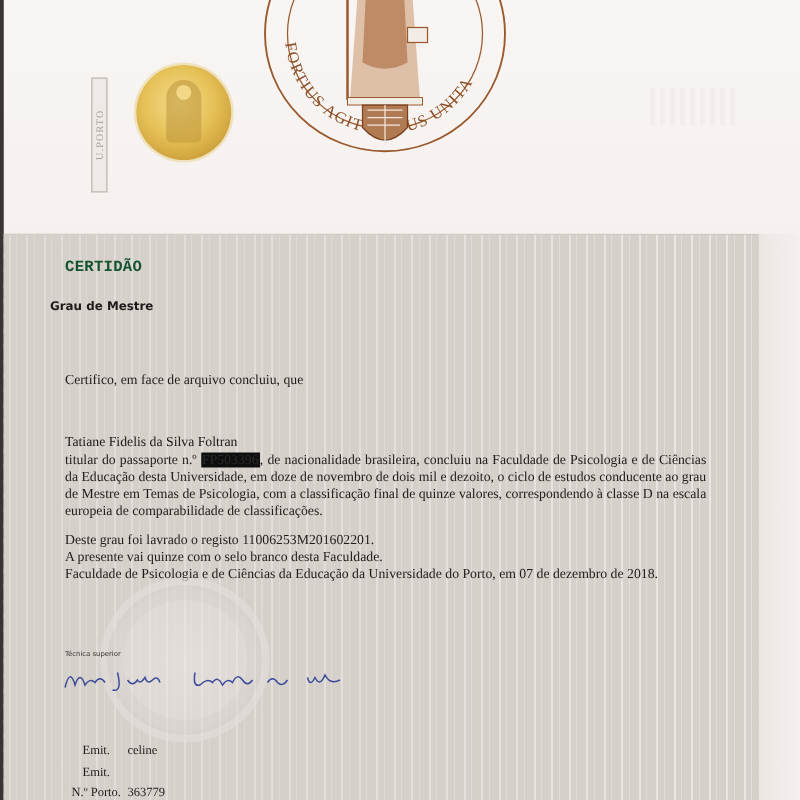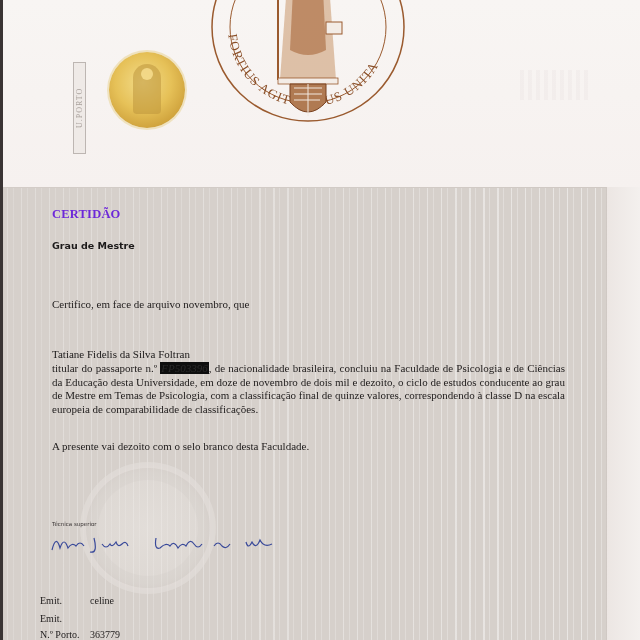--- a/index.html
+++ b/index.html
@@ -54,48 +54,48 @@
   .paper-overlay {
     position:absolute; left:3px; top:187px; width:604px; height:460px;
     background:linear-gradient(90deg, rgba(214,208,203,0.55) 0%, rgba(214,208,203,0.35) 60%, rgba(214,208,203,0.1) 100%);
   }
   .right-strip {
     position:absolute; left:607px; top:187px; width:33px; height:453px;
     background:linear-gradient(90deg,#ece6e3,#f4f0ee);
   }
   .doc { position:absolute; left:0; top:0; width:640px; height:640px; }
   .title {
-    position:absolute; left:52px; top:207px; font-family:Liberation Serif, serif;
-    font-weight:bold; font-size:12.5px; color:#6d28d9; letter-spacing:0.2px;
+    position:absolute; left:52px; top:207px; font-family:Liberation Mono, monospace;
+    font-weight:bold; font-size:12.5px; color:#14532d; letter-spacing:0.2px;
   }
   .subtitle {
-    position:absolute; left:52px; top:240px; font-family:"DejaVu Sans", sans-serif;
+    position:absolute; left:40px; top:240px; font-family:"DejaVu Sans", sans-serif;
     font-weight:bold; font-size:9.5px; color:#1c1a1a;
   }
   .para {
     position:absolute; left:52px; font-size:11px; line-height:13.5px; color:#1f1c1c;
   }
   .p1 { top:284px; width:510px; }
   .holder-name { position:absolute; left:52px; top:348px; font-size:11px; font-weight:normal; color:#1a1818; }
   .p2 { top:362px; width:513px; text-align:justify; text-align-last:left; }
-  .redact { background:#0e0e0e; color:#2a2a2a; padding:0 1px;font-style:italic; }
+  .redact { background:#0e0e0e; color:#2a2a2a; padding:0 1px; }
   .p3 { top:426px; width:520px; }
   .emboss {
     position:absolute; left:80px; top:462px; width:136px; height:132px; border-radius:50%;
     background:radial-gradient(circle, rgba(236,232,228,0.55) 0%, rgba(236,232,228,0.35) 55%, rgba(220,214,210,0.2) 70%, transparent 72%);
     box-shadow:inset 0 0 0 6px rgba(240,236,232,0.35), inset 0 0 0 18px rgba(205,199,195,0.2);
   }
   .role-label {
     position:absolute; left:52px; top:521px; font-family:"DejaVu Sans", sans-serif;
     font-size:5.5px; color:#3a3535;
   }
   .signature {
     position:absolute; left:50px; top:530px; width:230px; height:26px;
   }
-  .meta { position:absolute; left:40px; font-size:10px; color:#1f1c1c; }
+  .meta { position:absolute; left:52px; font-size:10px; color:#1f1c1c;text-align:center; }
   .meta .k { display:inline-block; width:50px; }
   .m1 { top:595px; } .m2 { top:613px; } .m3 { top:629px; }
 </style>
 </head>
 <body>
 
 <div class="doc">
   <div class="top-area"></div>
   <div class="left-edge"></div>
 
@@ -130,32 +130,33 @@
 
   <div class="paper"></div>
   <div class="paper-overlay"></div>
   <div class="right-strip"></div>
 
   <div class="title">CERTIDÃO</div>
   <div class="subtitle">Grau de Mestre</div>
 
   <div class="para p1">
     <br>
-    <span>Certifico, em face de arquivo novembro, que</span>
+    <span>Certifico, em face de arquivo concluiu, que</span>
   </div>
 
   <div class="holder-name">Tatiane Fidelis da Silva Foltran</div>
 
   <div class="para p2">
     <span>titular do passaporte  n.º </span><span class="redact">FP503396</span><span>, de nacionalidade brasileira, concluiu na Faculdade de Psicologia e de Ciências da Educação desta Universidade, em doze de novembro de dois mil e dezoito, o ciclo de estudos conducente ao grau de Mestre em Temas de Psicologia, com a classificação final de quinze valores, correspondendo à classe D na escala europeia de comparabilidade de classificações.</span>
   </div>
 
   <div class="para p3">
-    <br>
-    <span>A presente vai dezoito com o selo branco desta Faculdade.</span><br>
+    <span>Deste grau foi lavrado o registo 11006253M201602201.</span><br>
+    <span>A presente vai quinze com o selo branco desta Faculdade.</span><br>
+    <span>Faculdade de Psicologia e de Ciências da Educação da Universidade do Porto, em 07 de dezembro de 2018.</span>
   </div>
 
   <div class="emboss"></div>
 
   <div class="role-label">Técnica superior</div>
 
   <svg class="signature" viewBox="0 0 230 26">
     <path d="M2 20 Q6 4 10 18 Q14 6 18 18 Q22 12 26 16 Q30 10 34 16 M44 8 Q48 24 40 22 M52 14 Q56 20 60 14 Q62 18 66 12 Q68 18 72 14 Q76 10 78 16 M106 8 Q104 20 110 18 Q116 12 120 16 Q124 10 128 18 Q132 12 136 16 Q140 8 144 14 Q148 20 152 14 M164 16 Q168 10 172 16 Q176 20 180 14 M196 12 Q198 20 202 12 Q206 20 210 10 Q214 18 222 14" fill="none" stroke="#3a4a9a" stroke-width="1.2"></path>
   </svg>
 

